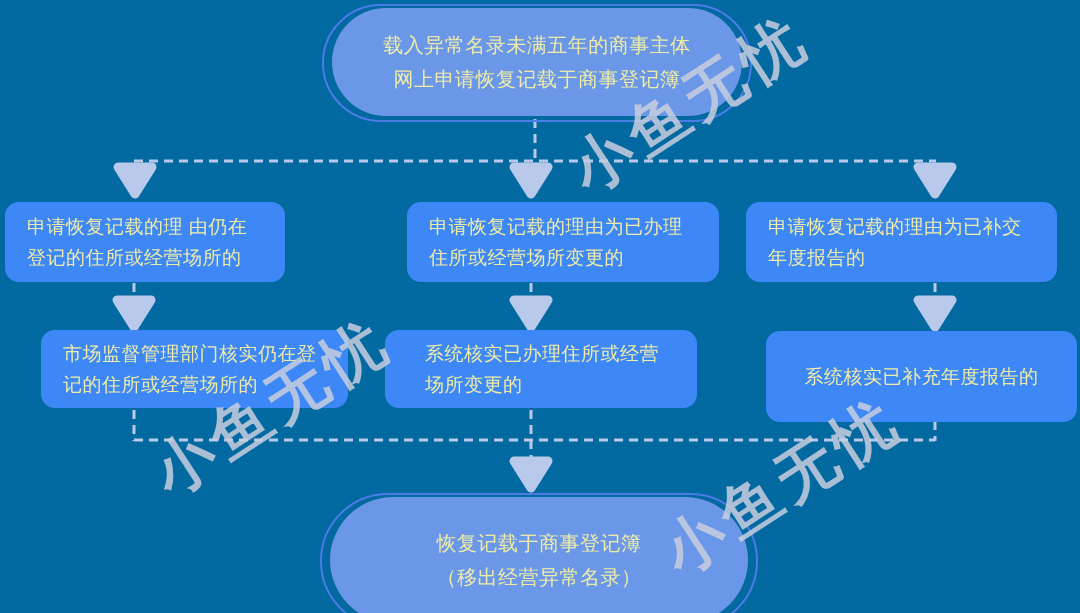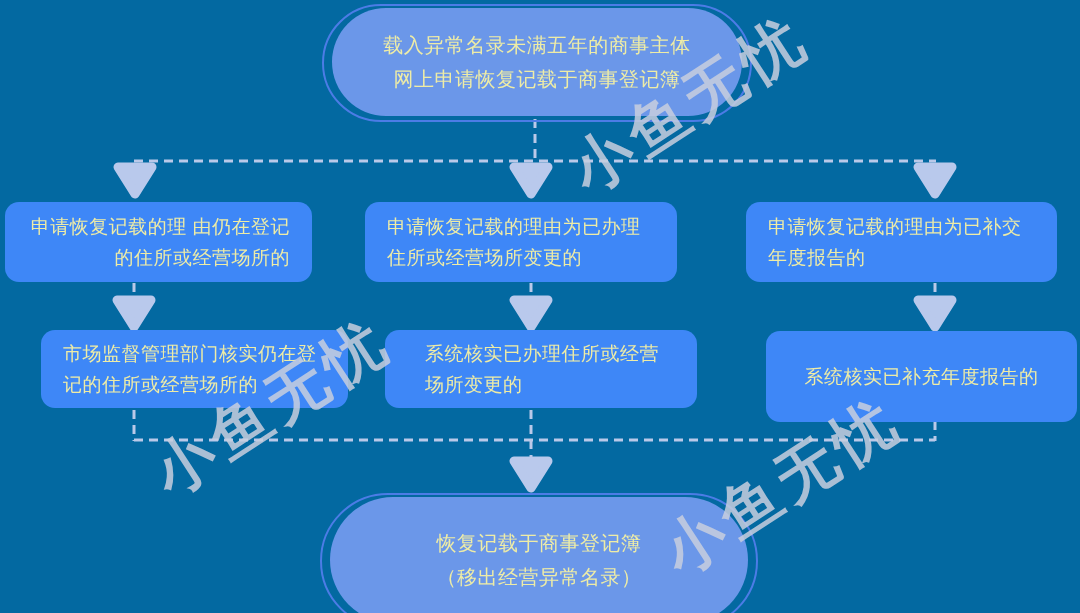--- a/index.html
+++ b/index.html
@@ -24,22 +24,22 @@
     background:#6b97e9; border-radius:999px; color:#eeeca6;
     font-size:20px; line-height:34px; letter-spacing:0.5px;
     display:flex; flex-direction:column; justify-content:center; align-items:center;
     text-align:center;
   }
   .capsule::after {
     content:""; position:absolute; inset:-4px -10px -6px -10px;
     border:2.5px solid #4c7ce6; border-radius:999px; pointer-events:none;
   }
   .n-start { left:332px; top:8px;   width:410px; height:108px; }
-  .n-c0    { left:5px;   top:202px; width:307px; height:80px;text-align:right;  }
-  .n-c1    { left:365px; top:202px; width:312px; height:80px;  }
+  .n-c0    { left:5px;   top:202px; width:280px; height:80px;  }
+  .n-c1    { left:407px; top:202px; width:312px; height:80px;  }
   .n-c2    { left:746px; top:202px; width:311px; height:80px;  }
   .n-v0    { left:5px;   top:330px; width:307px; height:78px;margin-left:36px;  }
   .n-v1    { left:385px; top:330px; width:312px; height:78px;padding-left:40px;  }
   .n-v2    { left:766px; top:331px; width:311px; height:91px;  }
   .n-end   { left:330px; top:497px; width:418px; height:126px; }
   
   .wm {
     position:absolute; z-index:5; white-space:nowrap; pointer-events:none;
     font-family:"DejaVu Serif","Liberation Serif",serif; font-weight:bold;
     font-size:60px; letter-spacing:7px; color:#c8cfdf; opacity:0.85;

